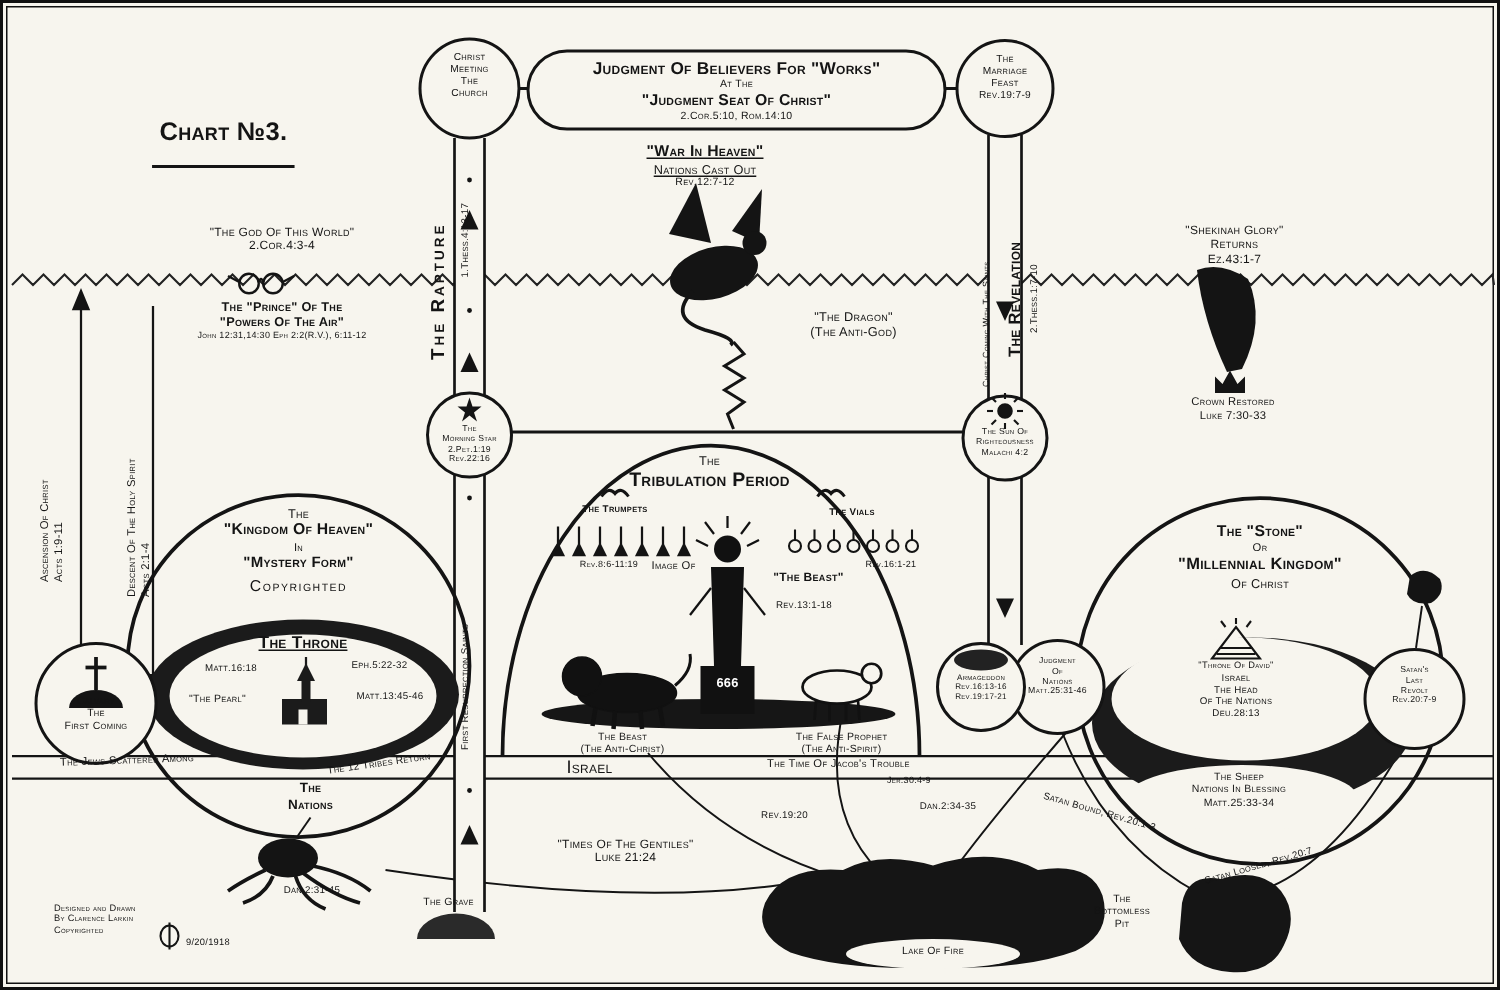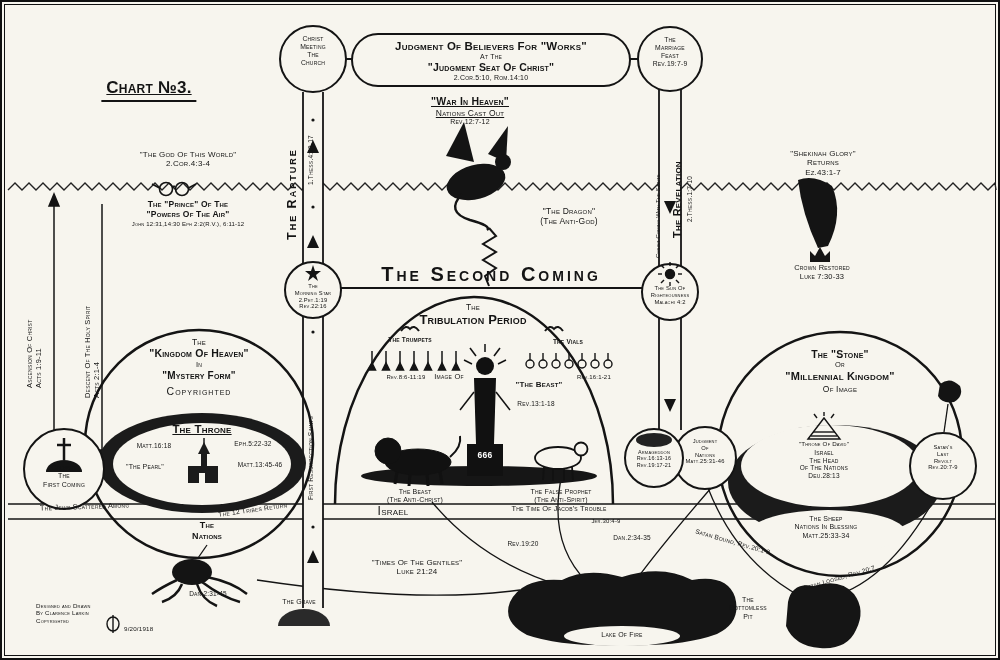--- a/index.html
+++ b/index.html
@@ -238,21 +238,21 @@
     <line x1="62" y1="436" x2="62" y2="458"></line>
     <line x1="55" y1="443" x2="69" y2="443"></line>
   </g>
 
   <g stroke="#141414" stroke-width="1.4" fill="none">
     <ellipse cx="111" cy="622" rx="6" ry="7"></ellipse>
     <line x1="111" y1="613" x2="111" y2="631"></line>
   </g>
 </svg>
 
-<div class="L c b" style="left:147px;top:76px;font-size:17px;border-bottom:2px solid #141414;padding:0 5px 2px;text-decoration:underline;">Chart №3.</div>
+<div class="L c b" style="left:147px;top:76px;font-size:17px;border-bottom:2px solid #141414;padding:0 5px 12px;">Chart №3.</div>
 
 <div class="L c" style="left:311px;top:33px;font-size:6.8px;">Christ
 Meeting
 The
 Church</div>
 <div class="L c b" style="left:489px;top:38px;font-size:11.5px;">Judgment Of Believers For "Works"</div>
 <div class="L c" style="left:489px;top:51px;font-size:7px;">At The</div>
 <div class="L c b" style="left:489px;top:59px;font-size:10.5px;">"Judgment Seat Of Christ"</div>
 <div class="L c" style="left:489px;top:72px;font-size:7px;">2.Cor.5:10, Rom.14:10</div>
 <div class="L c" style="left:668px;top:34px;font-size:6.8px;">The
@@ -277,21 +277,20 @@
 <div class="L v" style="left:305px;top:498px;font-size:6.5px;">First Resurrection Saints</div>
 <div class="L v" style="left:653px;top:256px;font-size:6px;">Christ Coming With The Saints</div>
 <div class="L v b" style="left:669px;top:236px;font-size:11px;">The Revelation</div>
 <div class="L v" style="left:684px;top:220px;font-size:6.5px;">2.Thess.1:7-10</div>
 
 <div class="L v" style="left:24px;top:386px;font-size:7.5px;">Ascension Of Christ
 Acts 1:9-11</div>
 <div class="L v" style="left:82px;top:396px;font-size:7.5px;">Descent Of The Holy Spirit
 Acts 2:1-4</div>
 
-<div class="L c b" style="left:489px;top:261px;font-size:20px;letter-spacing:3px;white-space:nowrap;">The Second Coming</div>
 <div class="L c" style="left:311px;top:281px;font-size:5.8px;">The
 Morning Star
 2.Pet.1:19
 Rev.22:16</div>
 <div class="L c" style="left:668px;top:283px;font-size:5.8px;">The Sun Of
 Righteousness
 Malachi 4:2</div>
 
 <div class="L c" style="left:821px;top:147px;font-size:8px;">"Shekinah Glory"
 Returns
@@ -332,21 +331,21 @@
 Rev.16:13-16
 Rev.19:17-21</div>
 <div class="L c" style="left:703px;top:436px;font-size:5.8px;">Judgment
 Of
 Nations
 Matt.25:31-46</div>
 
 <div class="L c b" style="left:838px;top:346px;font-size:10.5px;">The "Stone"</div>
 <div class="L c" style="left:838px;top:359px;font-size:7.5px;">Or</div>
 <div class="L c b" style="left:838px;top:368px;font-size:11px;white-space:nowrap;">"Millennial Kingdom"</div>
-<div class="L c" style="left:838px;top:382px;font-size:8.5px;">Of Image</div>
+<div class="L c" style="left:838px;top:382px;font-size:8.5px;">Of Christ</div>
 <div class="L c" style="left:822px;top:438px;font-size:6.2px;">"Throne Of David"</div>
 <div class="L c" style="left:822px;top:447px;font-size:6.5px;">Israel
 The Head
 Of The Nations
 Deu.28:13</div>
 <div class="L c" style="left:824px;top:513px;font-size:7px;">The Sheep
 Nations In Blessing
 Matt.25:33-34</div>
 <div class="L c" style="left:941px;top:442px;font-size:5.8px;">Satan's
 Last

